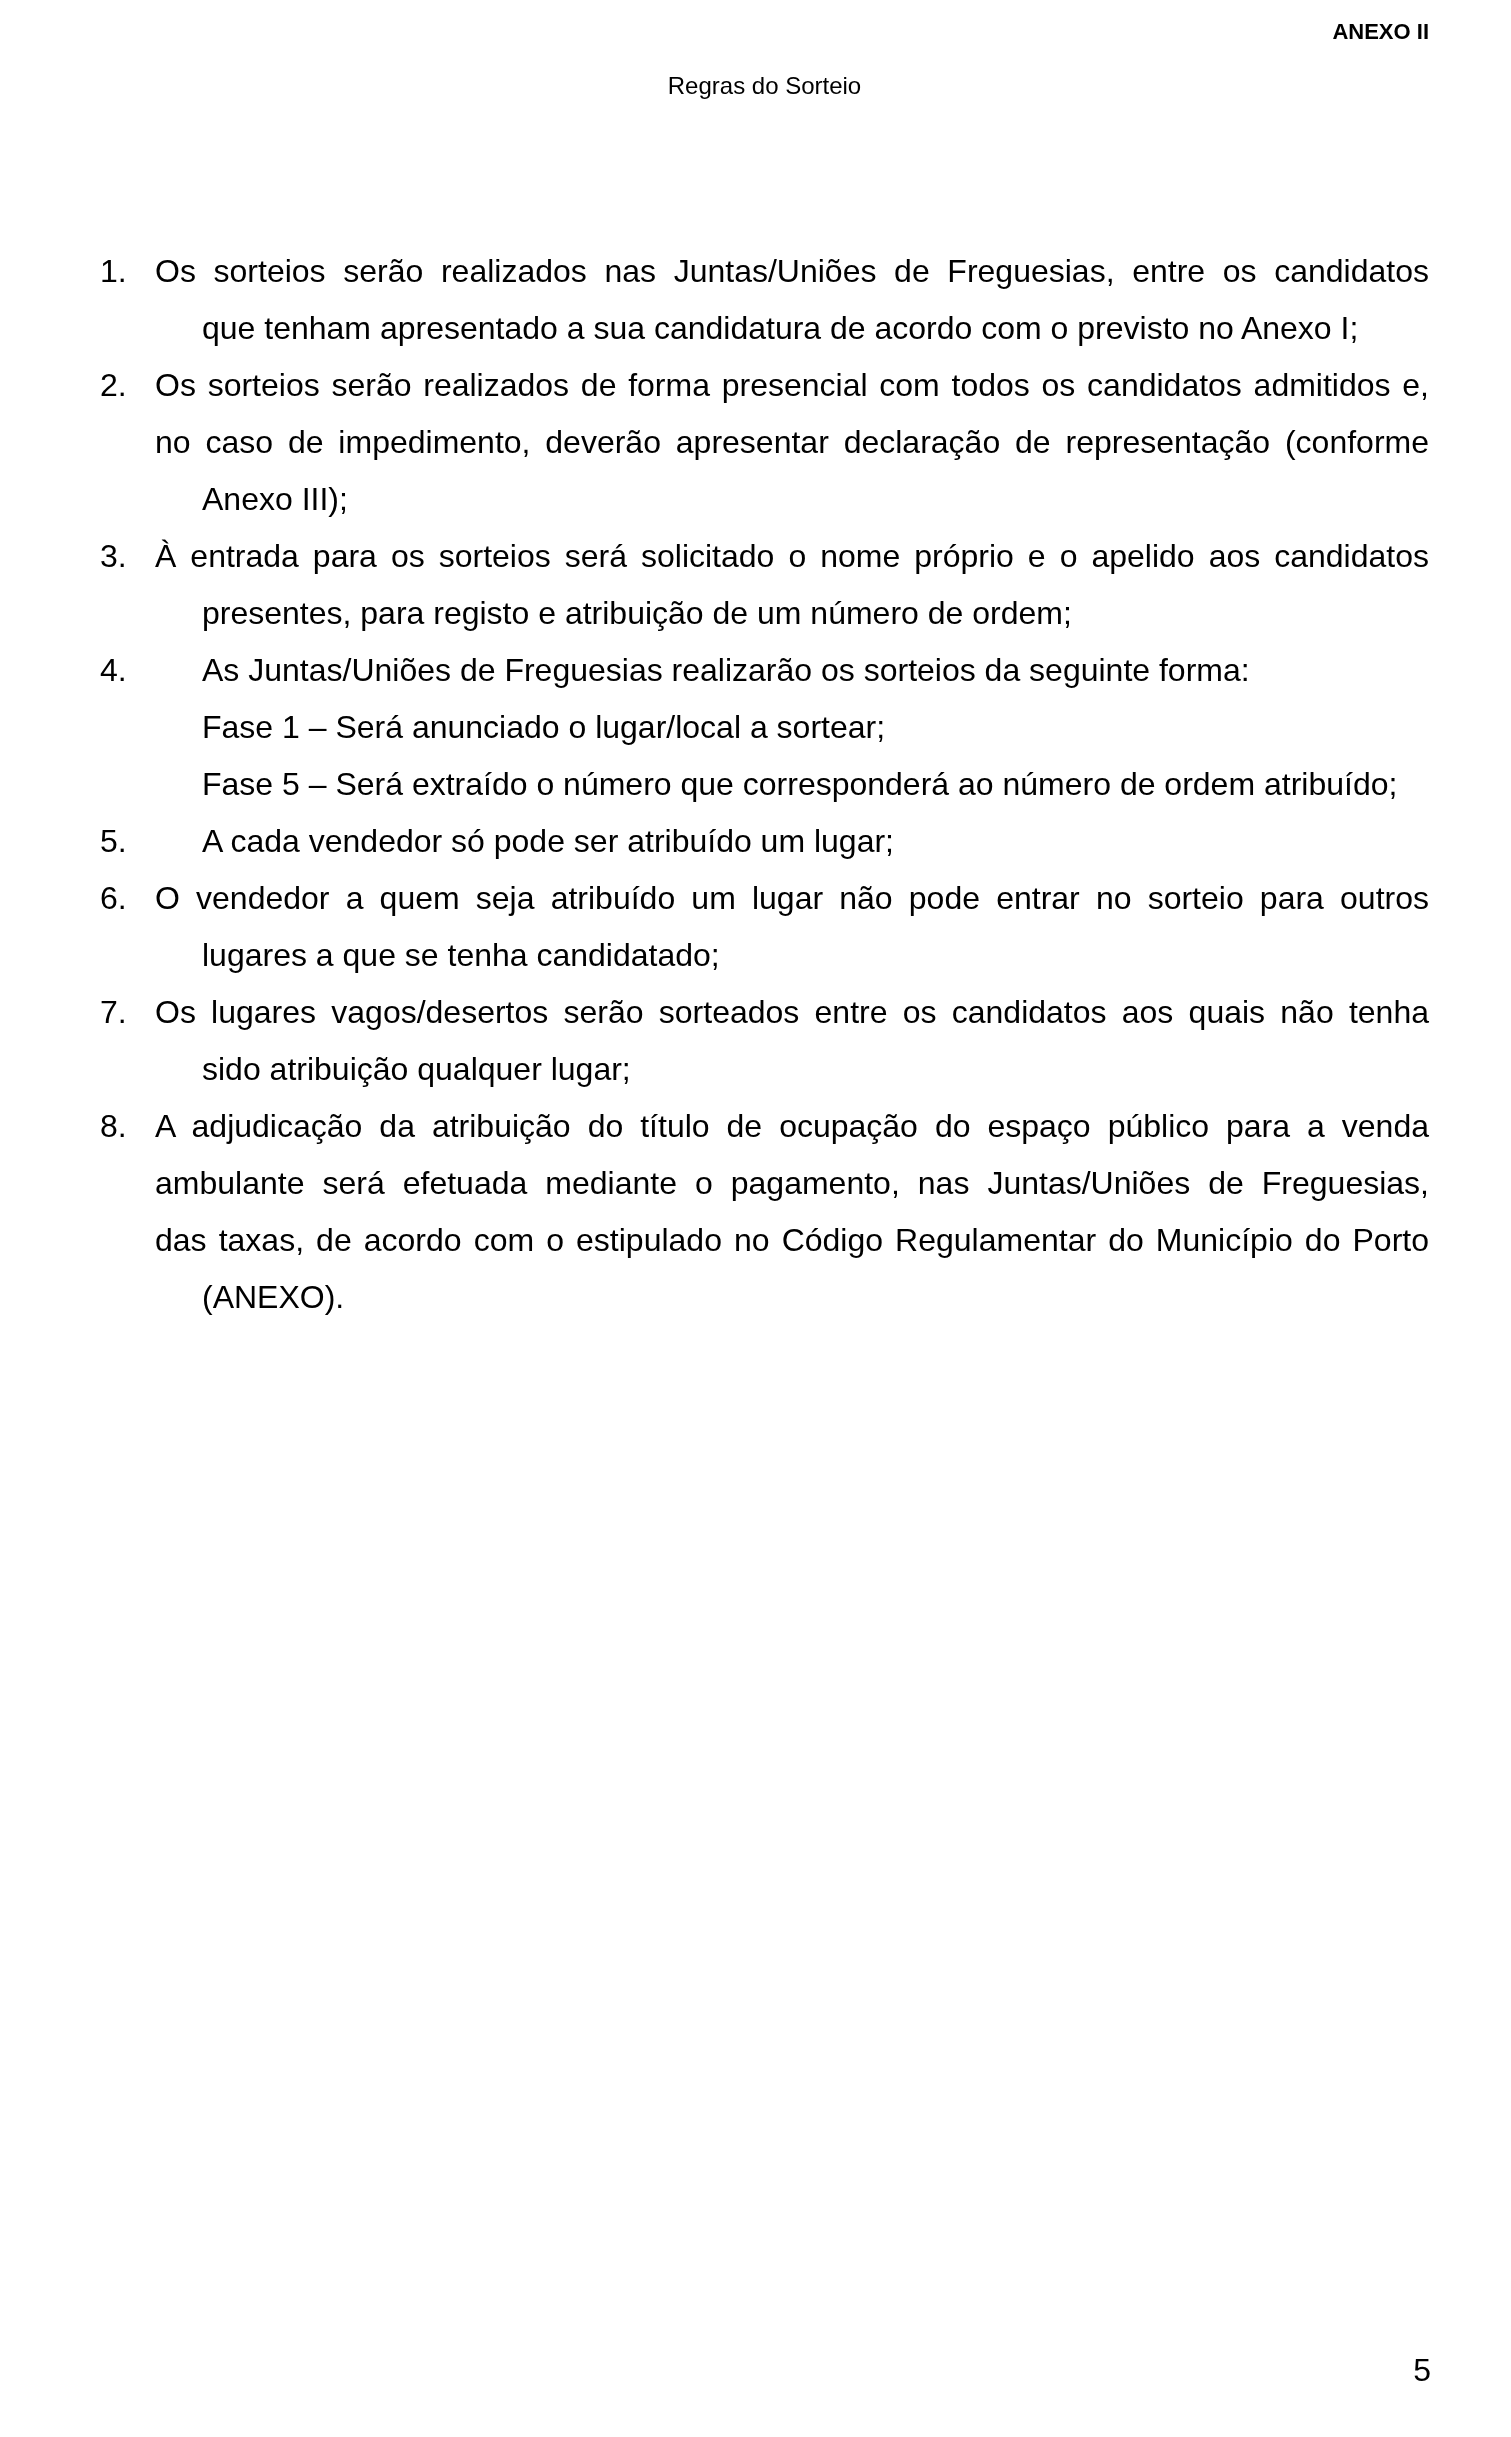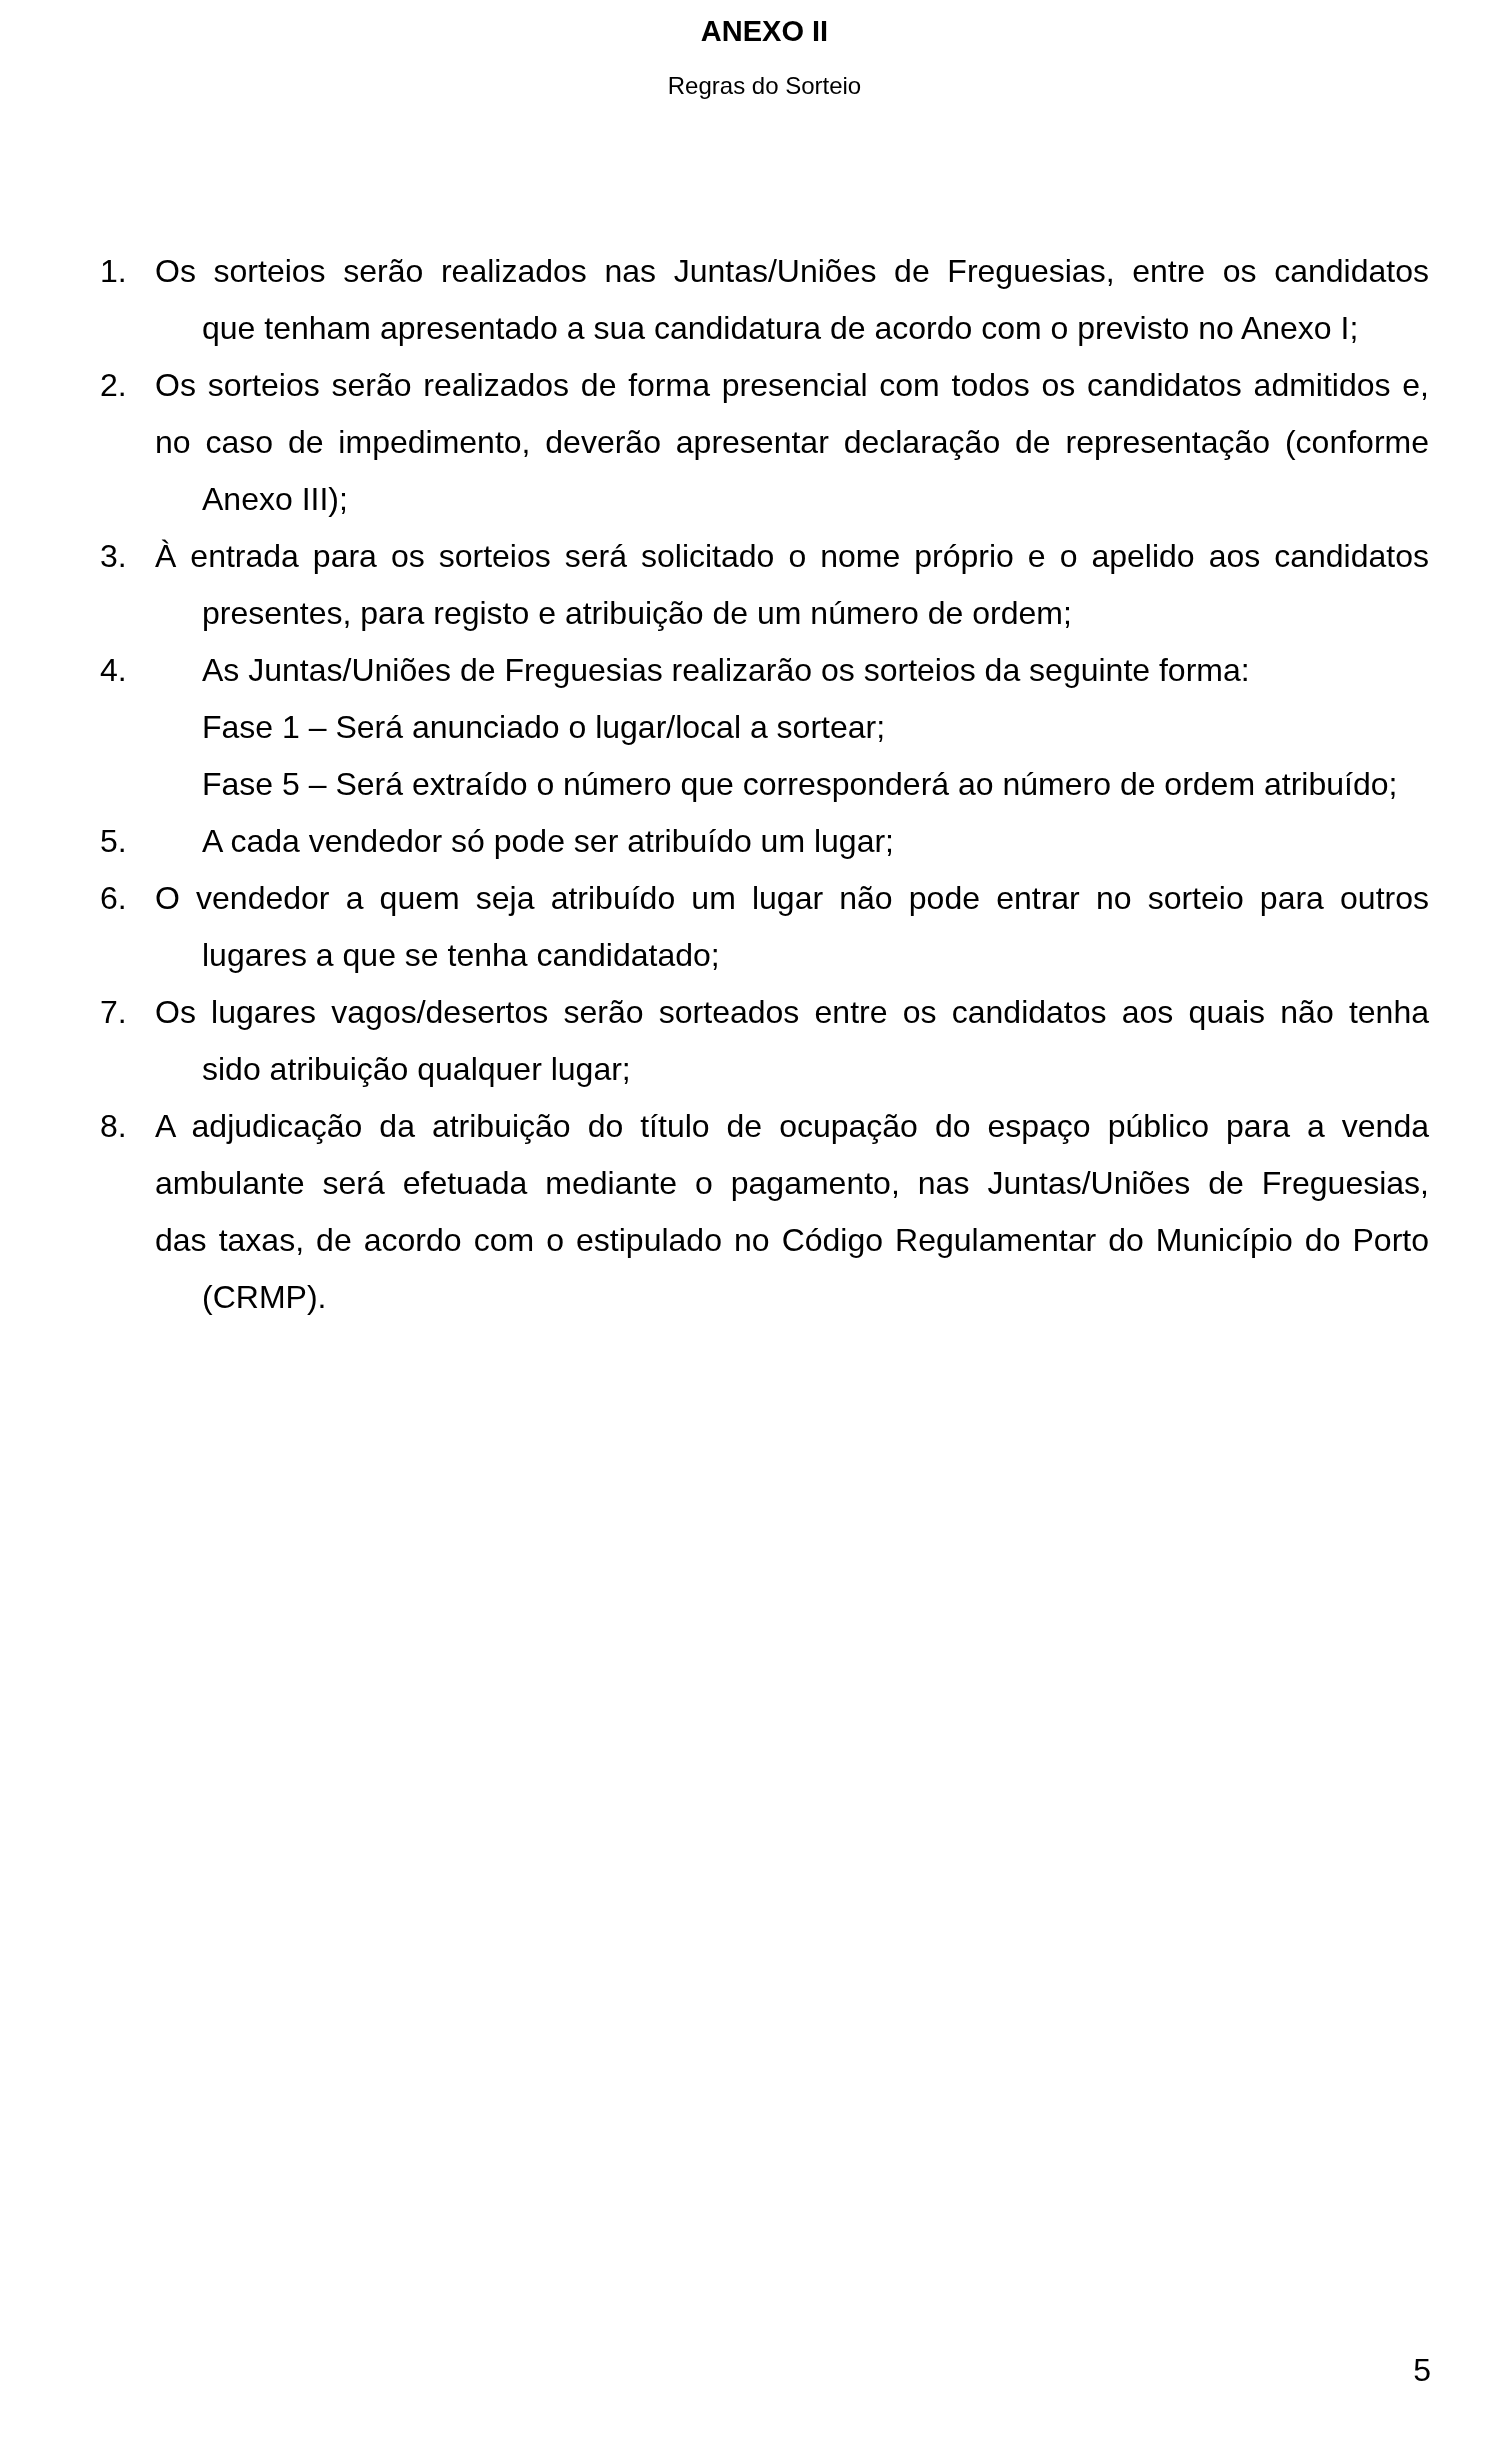--- a/index.html
+++ b/index.html
@@ -11,23 +11,23 @@
   }
   .page {
     position: relative;
     width: 1512px;
     height: 2438px;
     background: #ffffff;
     overflow: hidden;
   }
   .doc-title {
     margin: 11px 83px 0 100px;
-    text-align: center;
+    text-align: right;
     font-weight: bold;
-    font-size: 29px;
+    font-size: 22px;
     line-height: 41px;
   }
   .doc-subtitle {
     margin: 12.6px 83px 0 100px;
     text-align: center;
     font-weight: normal;
     font-size: 24px;
     line-height: 41px;
   }
   .rules {
@@ -120,20 +120,20 @@
           <div class="rule-line para-end">sido atribuição qualquer lugar;</div>
         </div>
   </li>
 
   <li class="rule-item">
     <span class="rule-num">8.</span>
     <div class="rule-body">
           <div class="rule-line">A adjudicação da atribuição do título de ocupação do espaço público para a venda</div>
           <div class="rule-line">ambulante será efetuada mediante o pagamento, nas Juntas/Uniões de Freguesias,</div>
           <div class="rule-line">das taxas, de acordo com o estipulado no Código Regulamentar do Município do Porto</div>
-          <div class="rule-line para-end">(CRMP).</div>
+          <div class="rule-line para-end">(ANEXO).</div>
         </div>
   </li>
 </ol>
 
   <div class="page-number">5</div>
 </div>
 
 
 </body></html>

